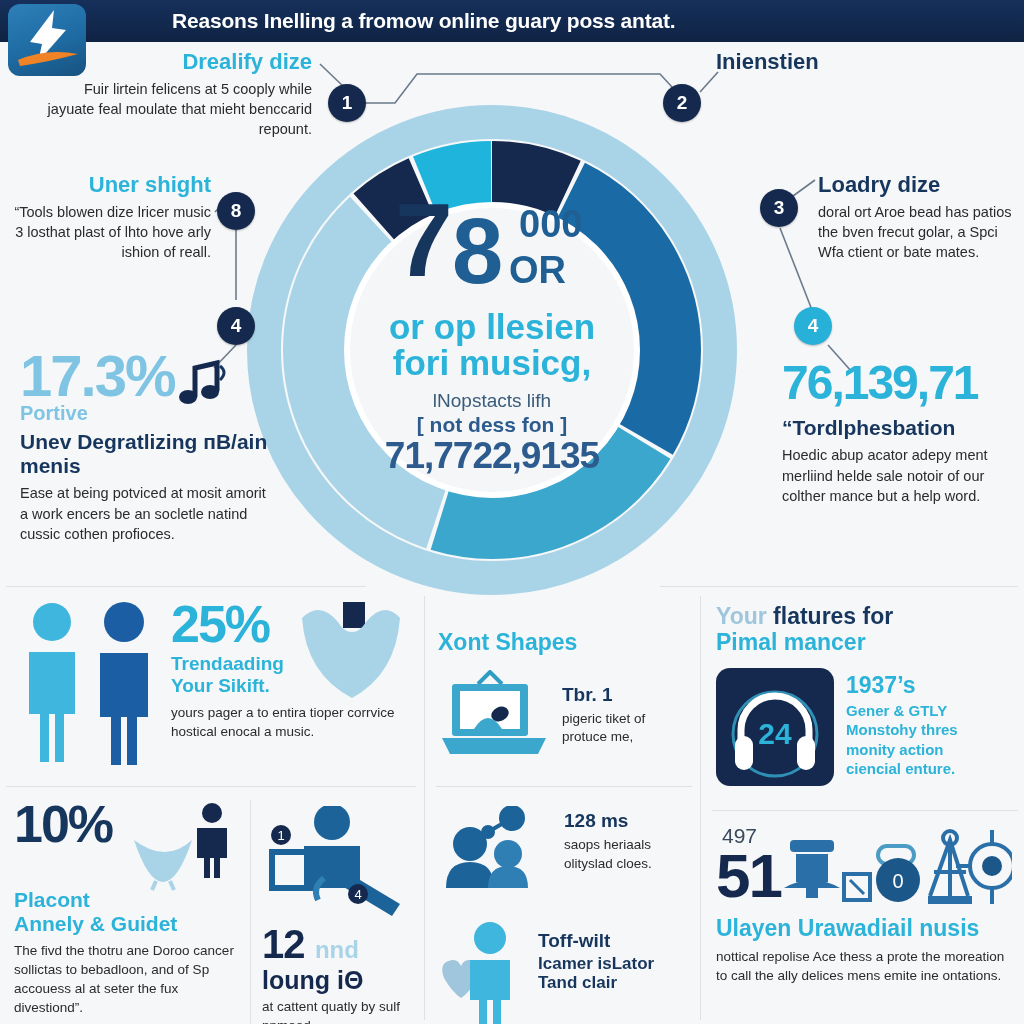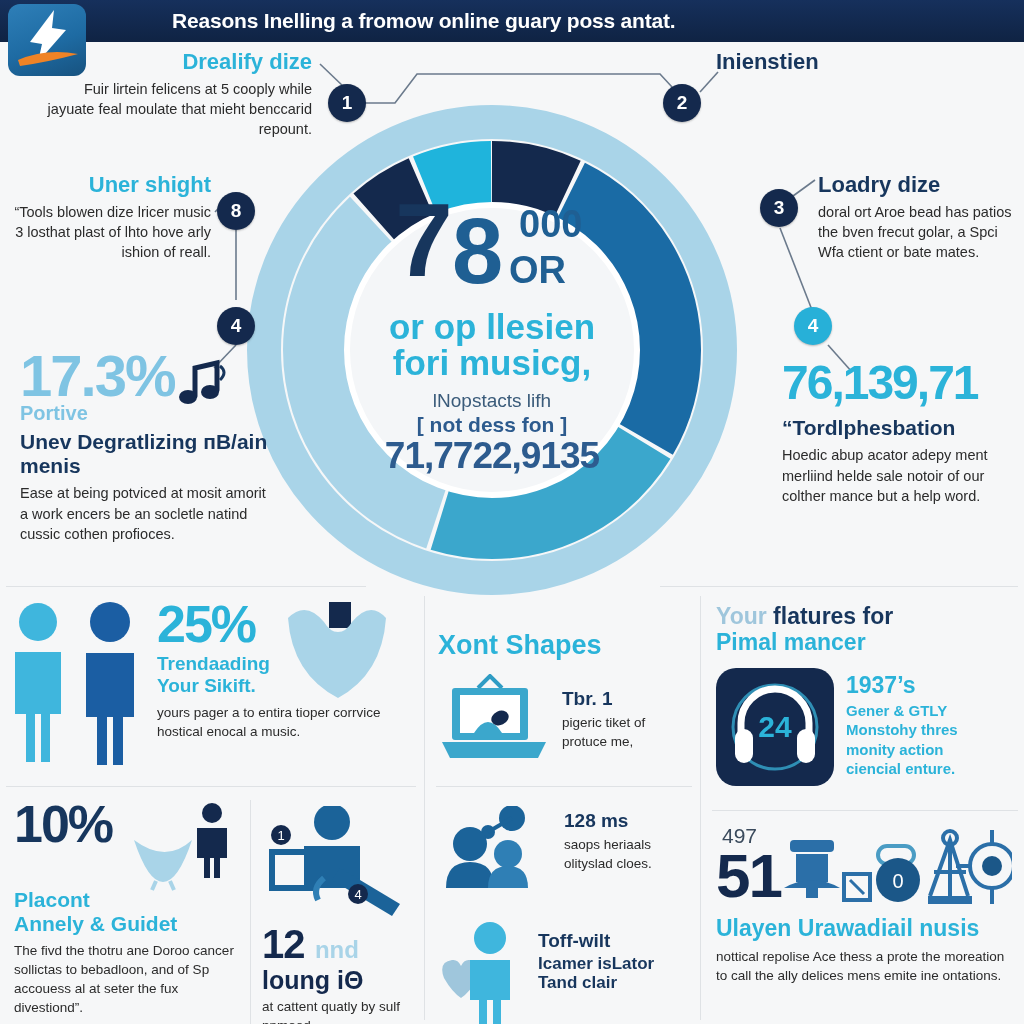--- a/index.html
+++ b/index.html
@@ -85,22 +85,22 @@
     font-size: 19px; font-weight: bold; color: #17365d; line-height: 1.15;
   }
   .panel-sub.cyan { color: #2bb3d9; }
   .panel-body { font-size: 13.5px; line-height: 1.4; color: #2b2b2b; }
   .panel-body.cyan { color: #2bb3d9; font-weight: bold; font-size: 15px; line-height: 1.3; }
   .row { display: flex; align-items: flex-start; gap: 12px; }
 
   .pct-big { font-size: 52px; font-weight: bold; letter-spacing: -2px; line-height: .95; }
 
   .tile-dark {
-    width: 118px; height: 118px; border-radius: 20px;
-    background: #14294d; display: flex; align-items: center; justify-content: center;
+    width: 118px; height: 118px; border-radius: 14px;
+    background: #14294d; display: flex; align-items: flex-end; justify-content: center;
   }
 </style>
 </head>
 <body>
 
 <div id="page">
 
   <div class="header">
     <div class="header-title">Reasons Inelling a fromow online guary poss antat.</div>
   </div>
@@ -214,21 +214,21 @@
 
   <div class="hdiv" style="left:6px;top:586px;width:360px;"></div>
   <div class="hdiv" style="left:660px;top:586px;width:358px;"></div>
   <div class="vdiv" style="left:424px;top:596px;height:424px;"></div>
   <div class="vdiv" style="left:700px;top:596px;height:424px;"></div>
   <div class="hdiv" style="left:6px;top:786px;width:410px;"></div>
   <div class="hdiv" style="left:436px;top:786px;width:256px;"></div>
   <div class="hdiv" style="left:712px;top:810px;width:306px;"></div>
   <div class="vdiv" style="left:250px;top:800px;height:224px;"></div>
 
-  <div class="panel" style="left:9px;top:600px;width:400px;">
+  <div class="panel" style="left:23px;top:600px;width:400px;">
     <div class="row">
       <svg width="58" height="165" viewBox="0 0 58 165">
         <circle cx="29" cy="22" r="19" fill="#3fb6dd"></circle>
         <path d="M6 52h46v62H41v48h-9v-48h-6v48h-9v-48H6z" fill="#3fb6dd"></path>
       </svg>
       <svg width="62" height="165" viewBox="0 0 62 165">
         <circle cx="31" cy="22" r="20" fill="#1b5ea3"></circle>
         <path d="M7 53h48v64H44v48h-10v-48h-6v48H18v-48H7z" fill="#1b5ea3"></path>
       </svg>
       <div style="margin-left:4px;">
@@ -275,21 +275,21 @@
     </svg>
     <div>
       <span style="font-size:40px;font-weight:bold;color:#14294d;letter-spacing:-1px;">12</span>
       <span style="font-size:24px;font-weight:bold;color:#a9d4e8;margin-left:6px;">nnd</span>
     </div>
     <div style="font-size:25px;font-weight:bold;color:#14294d;line-height:1.05;">loung iΘ</div>
     <div class="panel-body" style="margin-top:5px;">at cattent quatly by sulf nnmood.</div>
   </div>
 
   <div class="panel" style="left:438px;top:630px;width:254px;">
-    <div class="panel-head" style="font-size:27px;">Xont Shapes</div>
+    <div class="panel-head" style="font-size:23px;">Xont Shapes</div>
     <div class="row" style="margin-top:14px;">
       <svg width="112" height="94" viewBox="0 0 112 94">
         <path d="M40 14 L52 2 L64 14" stroke="#2f9cc4" stroke-width="4" fill="none"></path>
         <rect x="14" y="14" width="76" height="52" rx="3" fill="#3ba7cc"></rect>
         <rect x="22" y="21" width="60" height="38" fill="#ffffff"></rect>
         <path d="M36 59q14-22 28 0Z" fill="#3ba7cc"></path>
         <ellipse cx="62" cy="44" rx="9" ry="7" fill="#14294d" transform="rotate(-25 62 44)"></ellipse>
         <path d="M4 68h104l-8 16H12Z" fill="#3ba7cc"></path>
       </svg>
       <div style="padding-top:14px;">

